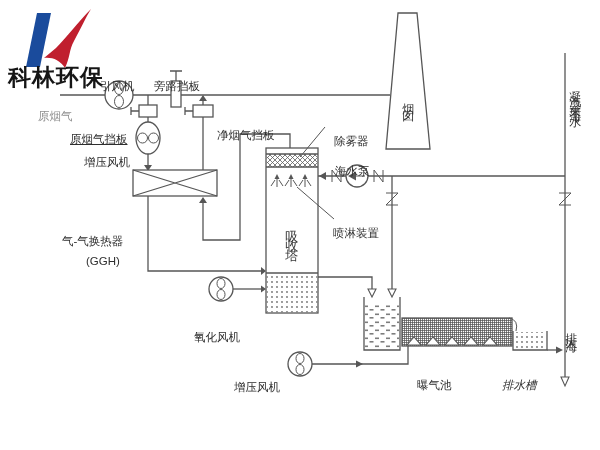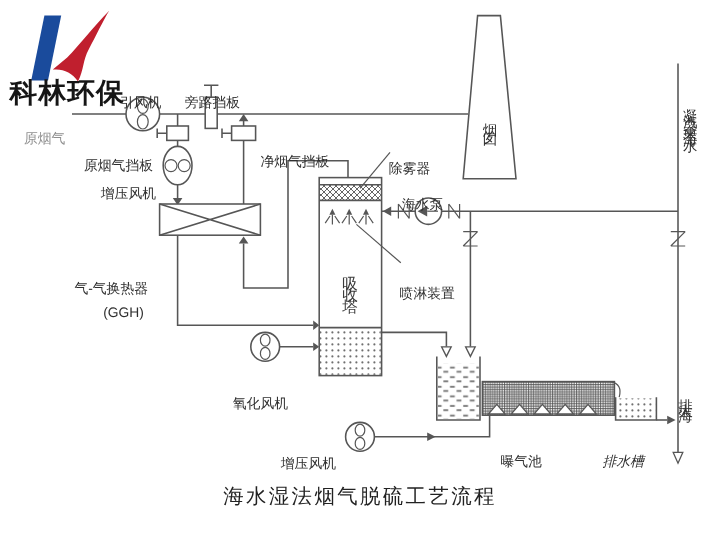--- a/index.html
+++ b/index.html
@@ -191,34 +191,33 @@
     <g>
       <circle class="whitebox" cx="300" cy="364" r="12"></circle>
       <ellipse class="thin" cx="300" cy="358.5" rx="4" ry="5"></ellipse>
       <ellipse class="thin" cx="300" cy="369.5" rx="4" ry="5"></ellipse>
       <path class="ln" d="M312,364 H408 V346"></path>
       <polygon class="solid-arrow" points="356,360.5 356,367.5 363,364"></polygon>
     </g>
   </svg>
 
   <div class="company">科林环保</div>
-  <div class="lbl gray" style="left:20px;top:87px;">原烟气</div>
+  <div class="lbl gray" style="left:38px;top:87px;">原烟气</div>
   <div class="lbl" style="left:100px;top:57px;">引风机</div>
   <div class="lbl" style="left:154px;top:57px;text-align:right;">旁路挡板</div>
-  <div class="lbl" style="left:70px;top:110px;">原烟气挡板</div>
+  <div class="lbl" style="left:70px;top:110px;text-decoration:underline;">原烟气挡板</div>
   <div class="lbl" style="left:84px;top:133px;">增压风机</div>
   <div class="lbl" style="left:217px;top:106px;text-align:right;">净烟气挡板</div>
-  <div class="lbl" style="left:296px;top:112px;padding-left:28px;">除雾器</div>
+  <div class="lbl" style="left:306px;top:112px;padding-left:28px;">除雾器</div>
   <div class="lbl" style="left:335px;top:142px;">海水泵</div>
   <div class="lbl" style="left:62px;top:212px;">气-气换热器</div>
   <div class="lbl" style="left:86px;top:232px;">(GGH)</div>
-  <div class="lbl" style="left:333px;top:216px;text-align:right;">喷淋装置</div>
+  <div class="lbl" style="left:333px;top:204px;text-align:right;">喷淋装置</div>
   <div class="lbl vt tower-vt" style="left:284px;top:197px;">吸收塔</div>
   <div class="lbl" style="left:194px;top:308px;">氧化风机</div>
   <div class="lbl" style="left:234px;top:358px;">增压风机</div>
   <div class="lbl" style="left:417px;top:356px;">曝气池</div>
   <div class="lbl" style="left:502px;top:356px;font-style:italic;">排水槽</div>
   <div class="lbl vt chimney-vt" style="left:401px;top:70px;font-size:12px;">烟囱</div>
   <div class="lbl vt cond-vt" style="left:568px;top:58px;font-size:12px;">凝汽器来海水</div>
   <div class="lbl vt" style="left:564px;top:300px;font-size:12px;">排大海</div>
-  <div class="title">海水湿法烟气脱硫工艺流程</div>
 
 </div>
 
 </body></html>

